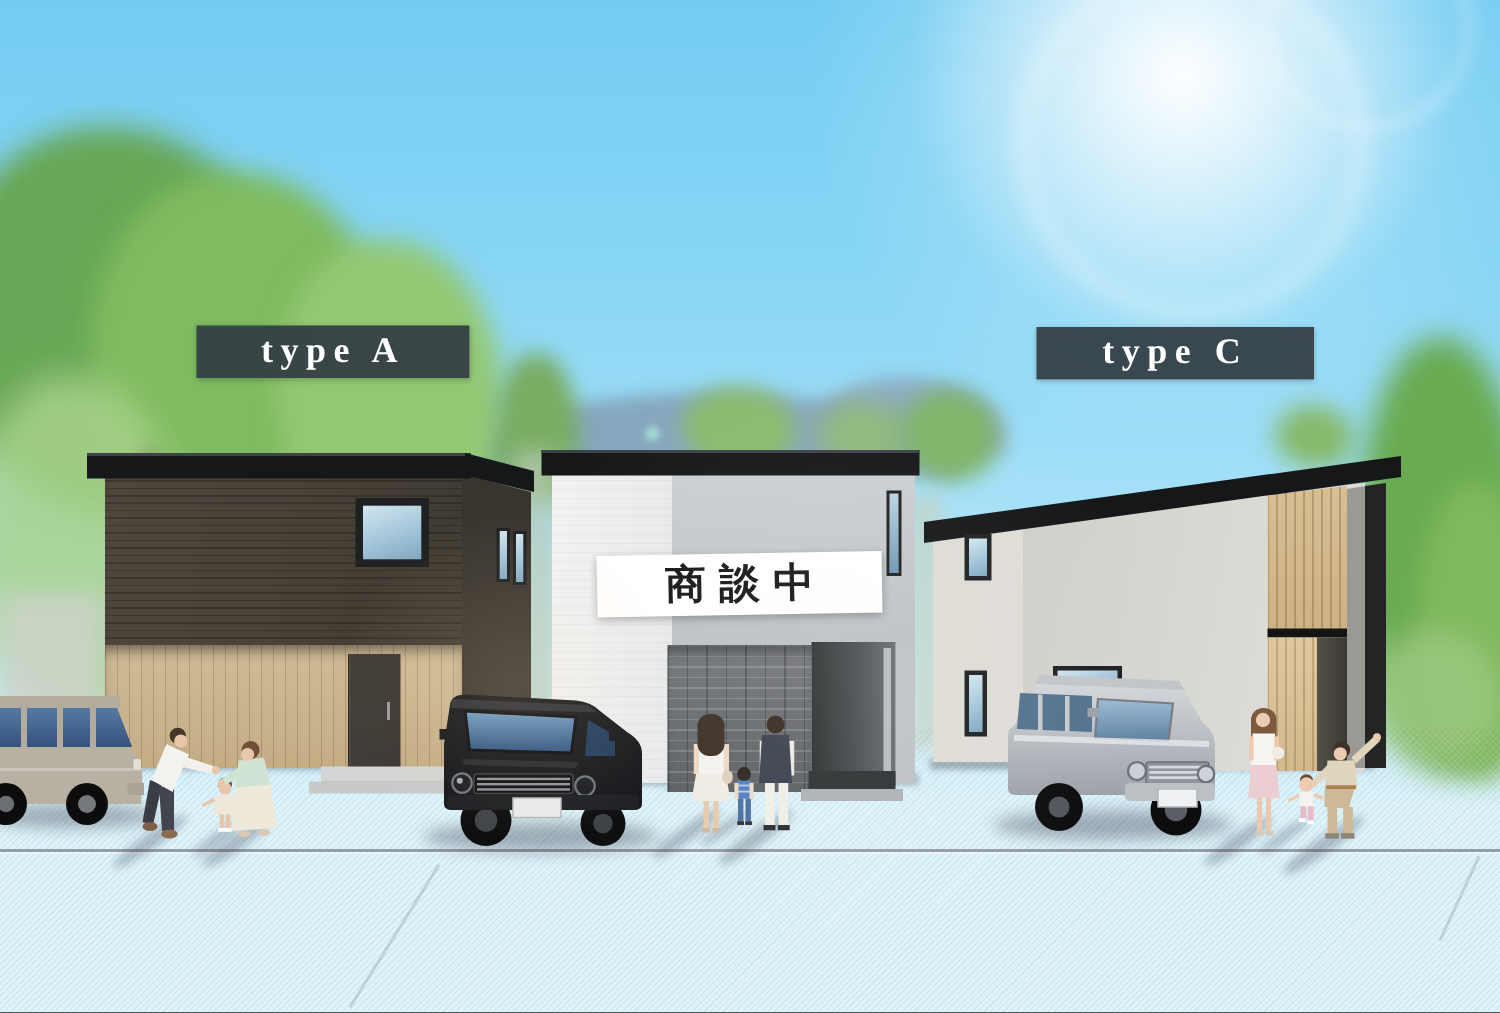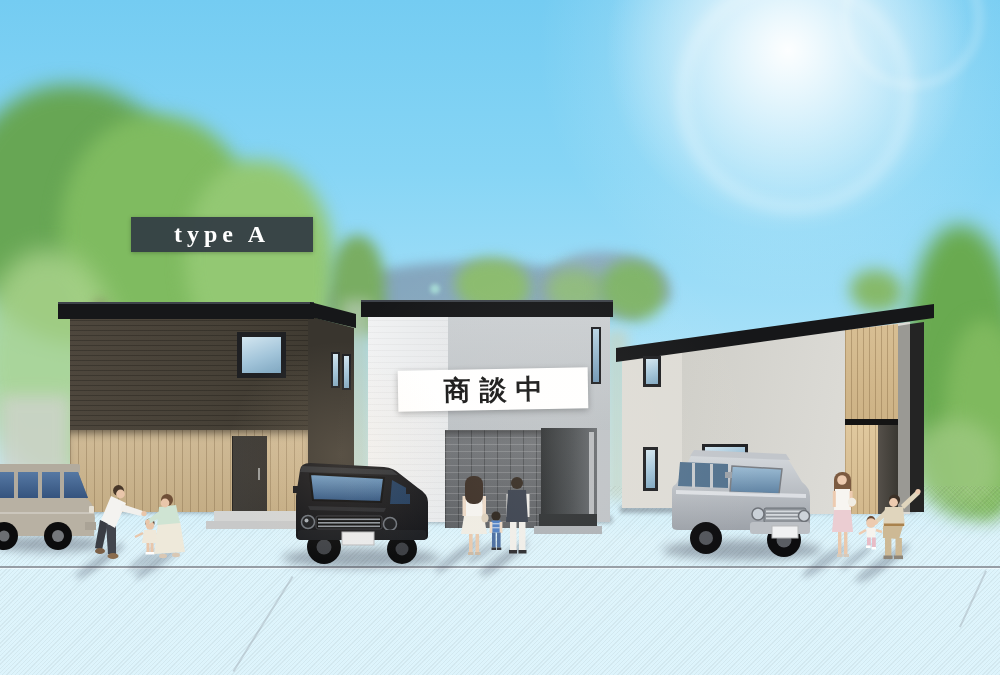--- a/index.html
+++ b/index.html
@@ -140,20 +140,21 @@
        clip-path:polygon(0px 6px,12px 4px,12px 192px,0px 192px);"></div>
   <div class="abs" style="left:910px;top:316px;width:14px;height:196px;background:#242424;
        clip-path:polygon(0px 8px,14px 6px,14px 196px,0px 196px);"></div>
   <div class="abs roof" style="left:612px;top:298px;width:324px;height:66px;
        clip-path:polygon(4px 50px,322px 6px,322px 20px,4px 64px);"></div>
   <div class="abs win" style="left:643px;top:356px;width:18px;height:31px;"></div>
   <div class="abs win" style="left:643px;top:447px;width:15px;height:44px;"></div>
   <div class="abs win" style="left:702px;top:444px;width:46px;height:24px;"></div>
 
   <div class="abs typelabel" style="left:111px;top:217px;width:182px;margin-left:20px;">type A</div>
+  <div class="abs typelabel" style="left:691px;top:218px;width:185px;">type C</div>
   <div class="abs banner" style="left:398px;top:369px;width:190px;">商談中</div>
 
   <div class="abs cshadow" style="left:-10px;top:536px;width:115px;height:16px;"></div>
   <div class="abs cshadow" style="left:282px;top:548px;width:158px;height:20px;"></div>
   <div class="abs cshadow" style="left:662px;top:540px;width:160px;height:20px;"></div>
   <div class="abs pshadow" style="left:70px;top:556px;width:60px;height:10px;transform:rotate(-35deg);"></div>
   <div class="abs pshadow" style="left:125px;top:556px;width:38px;height:7px;transform:rotate(-35deg);"></div>
   <div class="abs pshadow" style="left:130px;top:557px;width:55px;height:10px;transform:rotate(-35deg);"></div>
   <div class="abs pshadow" style="left:430px;top:551px;width:55px;height:10px;transform:rotate(-35deg);"></div>
   <div class="abs pshadow" style="left:464px;top:549px;width:38px;height:7px;transform:rotate(-35deg);"></div>

